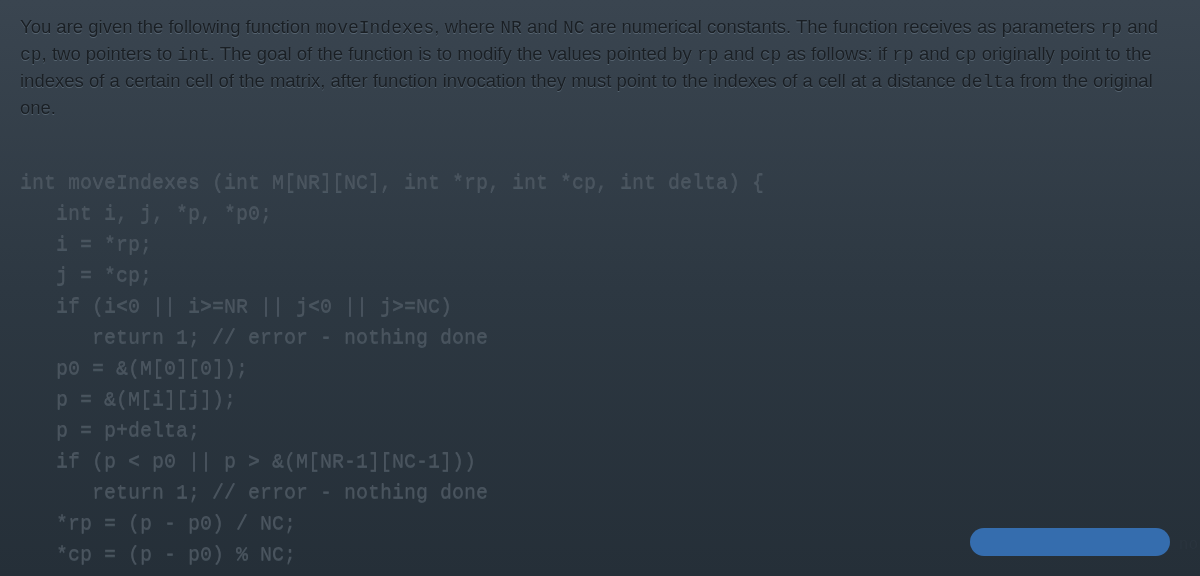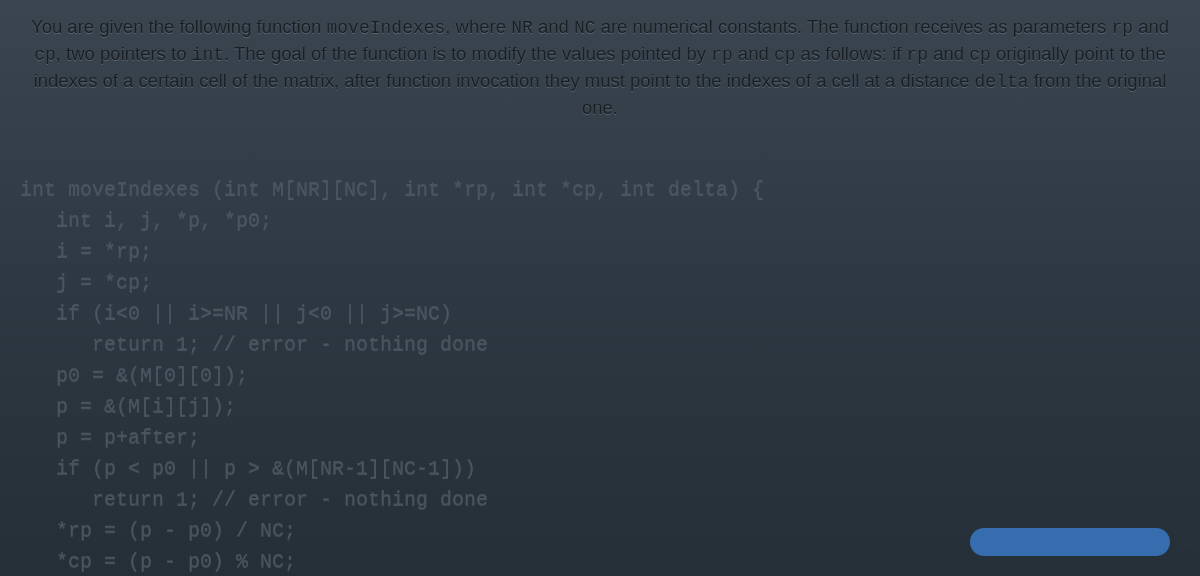--- a/index.html
+++ b/index.html
@@ -15,23 +15,22 @@
       overflow: hidden;
       position: relative;
     }
     .content {
       padding: 14px 20px;
     }
     .description {
       color: #1a1f24;
       font-size: 18.5px;
       line-height: 1.45;
-      margin-bottom: 21px;
+      margin-bottom: 14px;
       text-shadow: 0 1px 0 rgba(160,180,195,0.3);
-      text-align: center;
     }
     .code {
       font-family: 'Courier New', monospace;
       font-size: 20px;
       line-height: 1.55;
       color: #4a545e;
       white-space: pre;
       text-shadow: 0 1px 0 rgba(150,170,185,0.25);
     }
     .inline-code {
@@ -66,21 +65,21 @@
   </p>
   <div class="code">
 <span>int moveIndexes (int M[NR][NC], int *rp, int *cp, int delta) {</span>
 <span>   int i, j, *p, *p0;</span>
 <span>   i = *rp;</span>
 <span>   j = *cp;</span>
 <span>   if (i&lt;0 || i&gt;=NR || j&lt;0 || j&gt;=NC)</span>
 <span>      return 1; // error - nothing done</span>
 <span>   p0 = &amp;(M[0][0]);</span>
 <span>   p = &amp;(M[i][j]);</span>
-<span>   p = p+after;</span>
+<span>   p = p+delta;</span>
 <span>   if (p &lt; p0 || p &gt; &amp;(M[NR-1][NC-1]))</span>
 <span>      return 1; // error - nothing done</span>
 <span>   *rp = (p - p0) / NC;</span>
 <span>   *cp = (p - p0) % NC;</span>
 <span>   return 0;</span>
 </div>
 </div>
 
 <div class="highlight"></div>
 <div class="edge-text">no</div>

